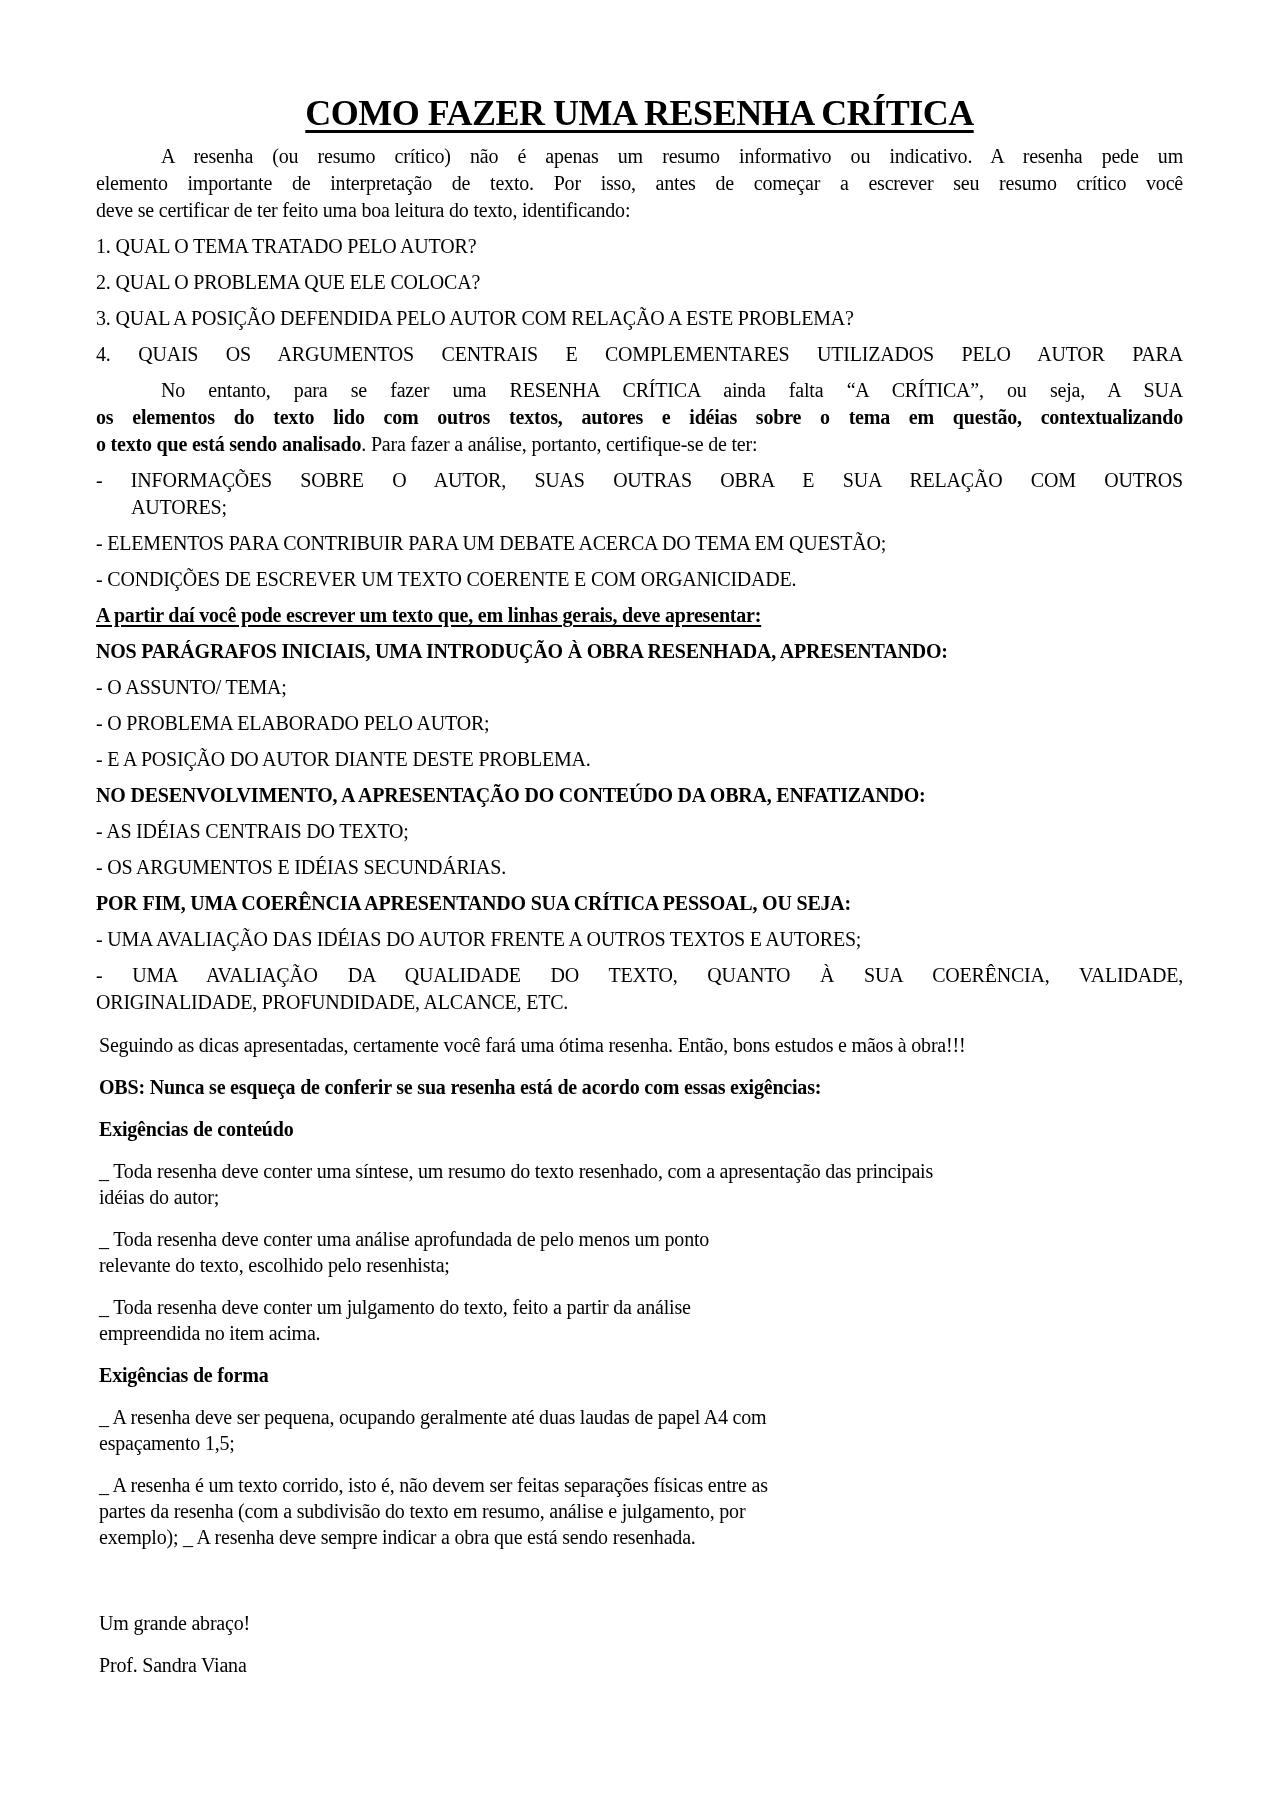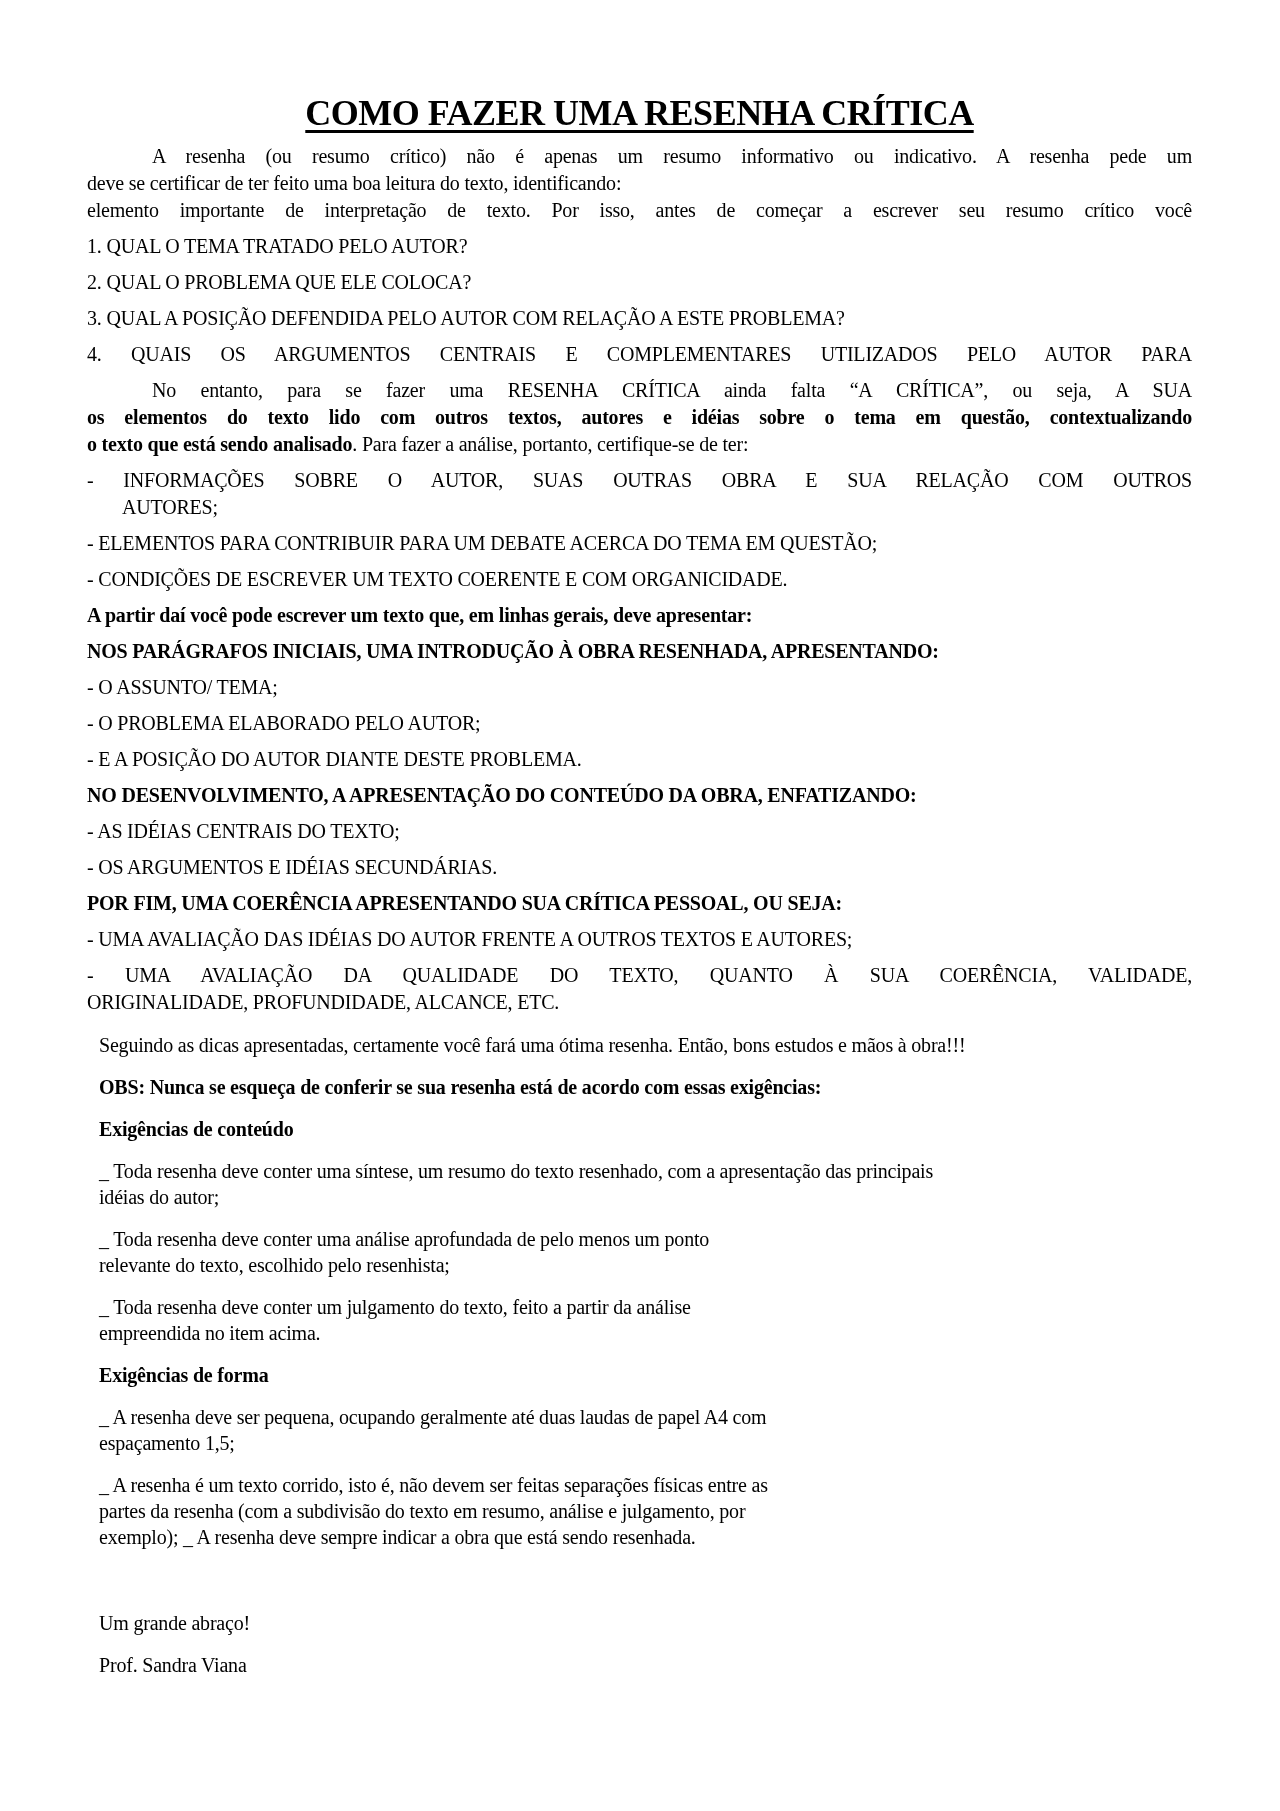--- a/index.html
+++ b/index.html
@@ -9,42 +9,42 @@
     font-family:"Liberation Serif", serif;
     padding:92px 84px 40px 83px;
     letter-spacing:-0.2px;
   }
   .title {
     text-align:center; font-weight:bold; font-size:36px; line-height:42px;
     text-decoration:underline; text-decoration-thickness:3px; text-underline-offset:5px;
     letter-spacing:-0.5px; margin:0 0 8px 0;
   }
   .block { font-size:20px; }
-  .block.wide { line-height:27px; margin:9px 4px; }
+  .block.wide { line-height:27px; margin:9px 13px; }
   .block.tight { line-height:26px; margin:16px; }
   .block.b { font-weight:bold; }
-  .block.u .line { text-decoration-thickness:2px; text-underline-offset:3px; }
+  .block.u .line { text-decoration:underline; text-decoration-thickness:2px; text-underline-offset:3px; }
   .line { text-align:left; }
   .line.jfull { text-align:justify; text-align-last:justify; }
   .ind-1 { padding-left:65px; }  
   .ind-2 { padding-left:30px; }  
   .ind-3 { padding-left:35px; }  
   span.b { font-weight:bold; }
   .spacer { height:28px; }
 </style>
 </head>
 <body>
 
 <div class="page">
   <div class="title">COMO FAZER UMA RESENHA CRÍTICA</div>
   <div>
       <div class="block wide">
         <div class="line jfull ind-1"><span>A resenha (ou resumo crítico) não é apenas um resumo informativo ou indicativo. A resenha pede um</span></div>
+        <div class="line jfull"><span>elemento importante de interpretação de texto. Por isso, antes de começar a escrever seu resumo crítico você</span></div>
         <div class="line"><span>deve se certificar de ter feito uma boa leitura do texto, identificando:</span></div>
-        <div class="line jfull"><span>elemento importante de interpretação de texto. Por isso, antes de começar a escrever seu resumo crítico você</span></div>
       </div>
       <div class="block wide">
         <div class="line"><span>1. QUAL O TEMA TRATADO PELO AUTOR?</span></div>
       </div>
       <div class="block wide">
         <div class="line"><span>2. QUAL O PROBLEMA QUE ELE COLOCA?</span></div>
       </div>
       <div class="block wide">
         <div class="line"><span>3. QUAL A POSIÇÃO DEFENDIDA PELO AUTOR COM RELAÇÃO A ESTE PROBLEMA?</span></div>
       </div>

